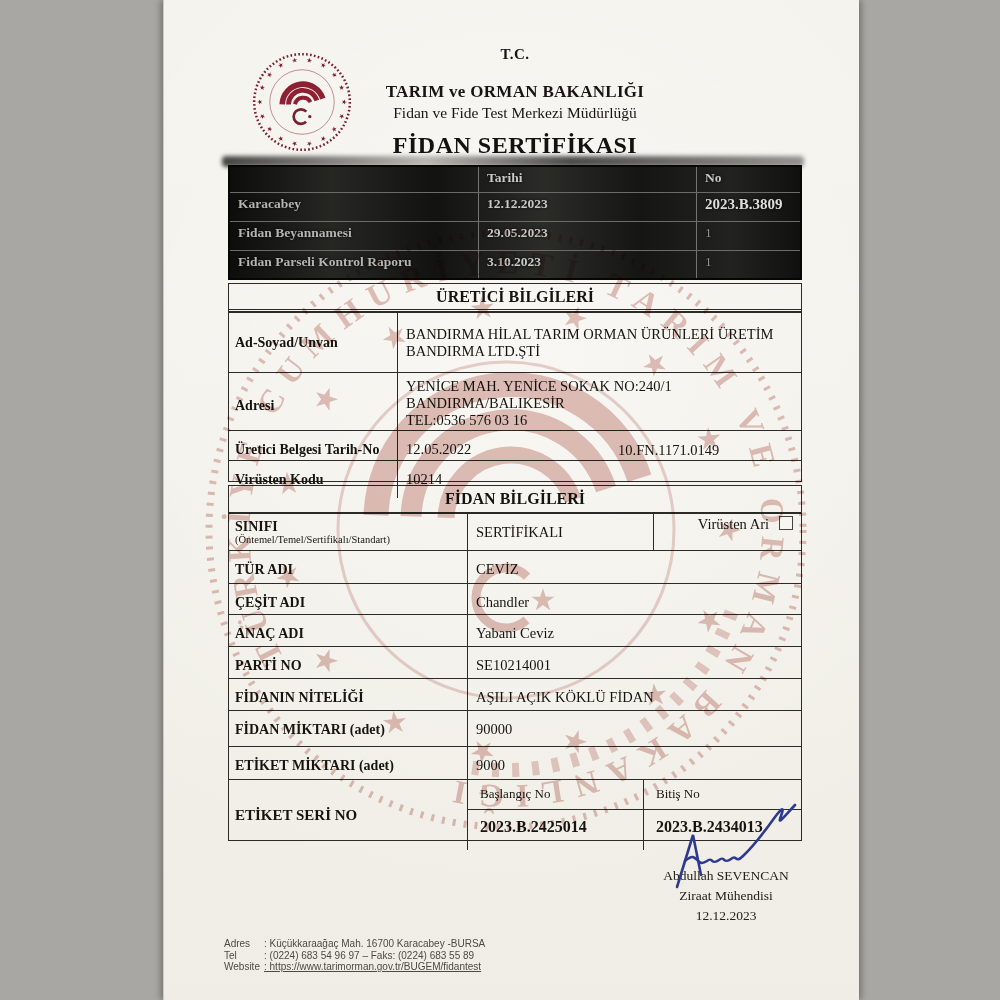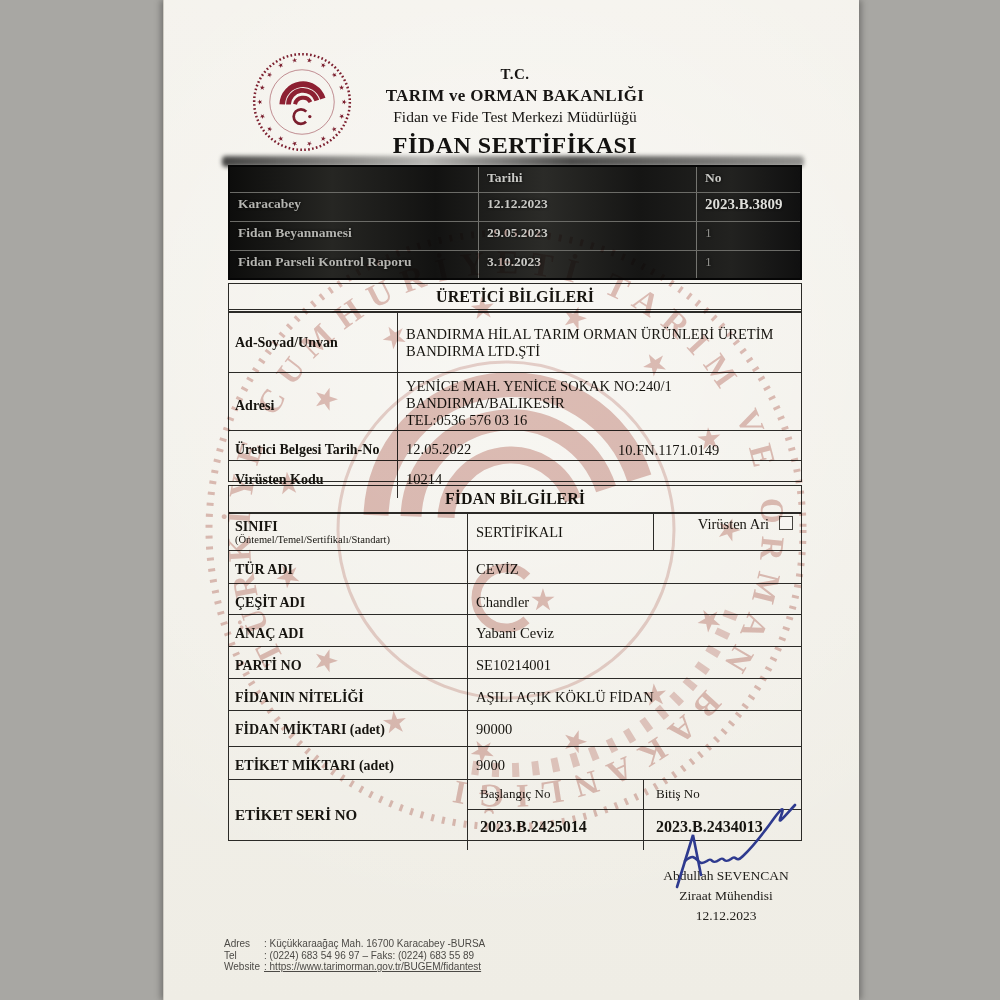--- a/index.html
+++ b/index.html
@@ -12,23 +12,23 @@
   .paper{
     position:absolute;left:163px;top:0;width:695px;height:1000px;
     background:
       radial-gradient(130% 90% at 50% 35%, rgba(255,255,255,.45), rgba(0,0,0,0) 65%),
       linear-gradient(#f4f2ec,#efede5);
     box-shadow:-3px 0 6px rgba(0,0,0,.25), 3px 0 6px rgba(0,0,0,.25);
     border-left:1px solid #cfccc4;
   }
   
   .logo{position:absolute;left:86px;top:50px;width:104px;height:104px;}
-  .head-block{position:absolute;left:64px;top:66px;width:574px;text-align:center;color:#171513;}
+  .head-block{position:absolute;left:64px;top:46px;width:574px;text-align:center;color:#171513;}
   .tc{font-size:15px;font-weight:bold;letter-spacing:.5px;}
-  .ministry{font-size:17px;font-weight:bold;letter-spacing:.3px;margin-top:3px;}
+  .ministry{font-size:17px;font-weight:bold;letter-spacing:.3px;margin-top:19px;}
   .dept{font-size:15.5px;margin-top:2px;}
   .doc-title{position:absolute;left:64px;top:132px;width:574px;text-align:center;
     font-size:24px;font-weight:bold;letter-spacing:.5px;color:#131210;}
   
   .smear{position:absolute;left:58px;top:156px;width:582px;height:11px;
     background:linear-gradient(90deg,rgba(10,10,10,.75),rgba(40,40,40,.3) 35%,rgba(5,5,5,.7) 60%,rgba(30,30,30,.45));
     filter:blur(2px);border-radius:4px;}
   .dark-table{
     position:absolute;left:64px;top:165px;width:574px;height:115px;
     background:linear-gradient(90deg,#0d0d0c 0%,#262623 18%,#121211 36%,#2b2b28 55%,#151514 72%,#222220 88%,#101010 100%);

